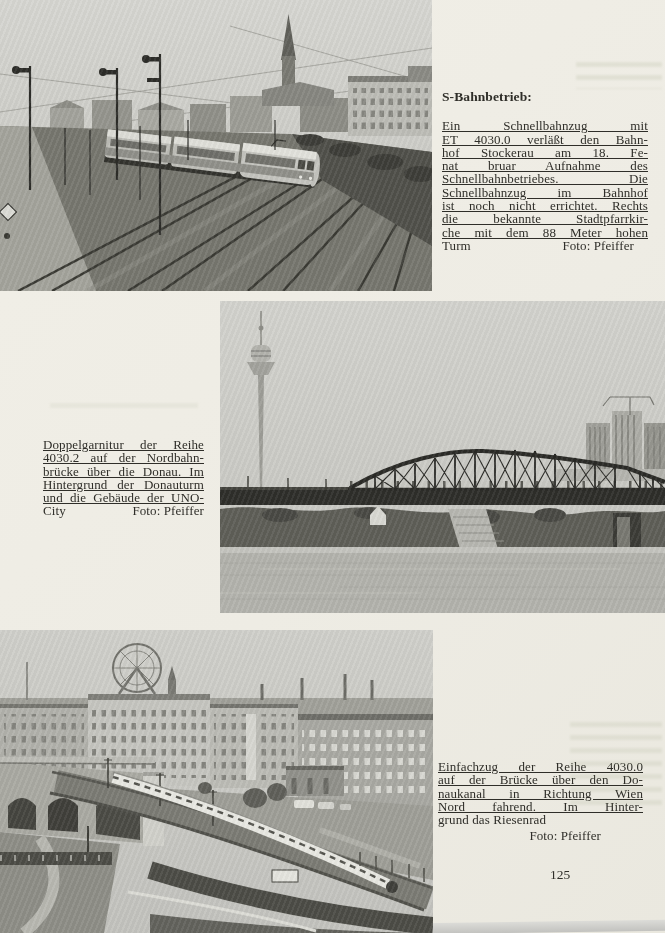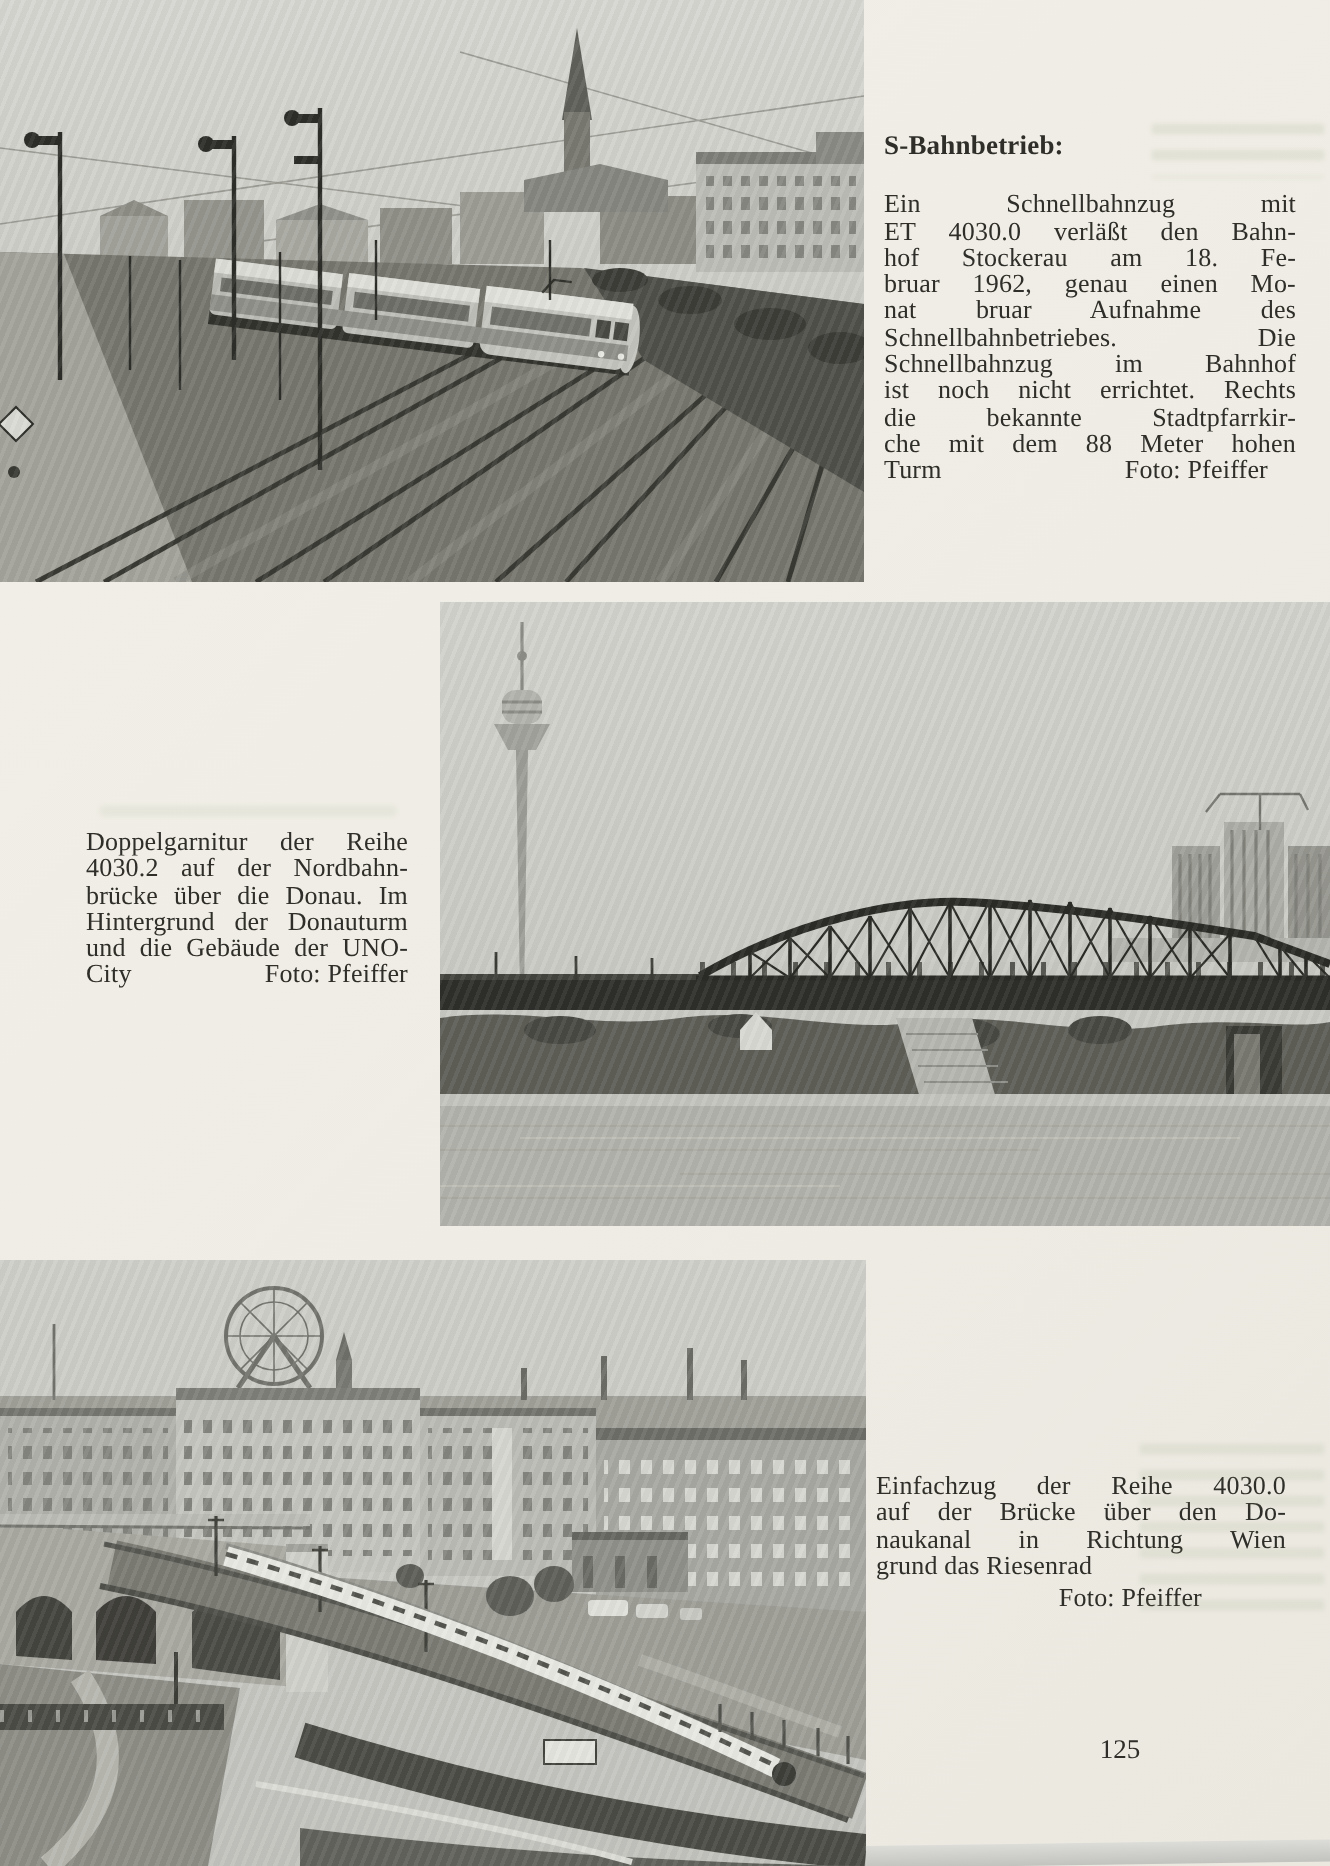--- a/index.html
+++ b/index.html
@@ -14,23 +14,23 @@
   .photo svg{display:block;}
   
   .photo::after{
     content:"";position:absolute;inset:0;pointer-events:none;
     background:repeating-linear-gradient(112deg,rgba(255,255,255,0.06) 0 2px,rgba(0,0,0,0.025) 2px 5px);
   }
   .photo-1{left:0;top:0;width:432px;height:291px;}
   .photo-2{left:220px;top:301px;width:445px;height:312px;}
   .photo-3{left:0;top:630px;width:433px;height:303px;}
 
-  .caption{position:absolute;font-size:13px;line-height:13.3px;letter-spacing:0.1px;}
+  .caption{position:absolute;font-size:13px;line-height:13.3px;letter-spacing:0.1px;margin-top:24px;}
   .caption .heading{font-weight:bold;font-size:13.5px;margin:0 0 16px 0;}
-  .jline{text-align:justify;text-align-last:justify;}
+  .jline{text-align:justify;text-align-last:justify;text-decoration:underline;}
   .splitline{display:flex;justify-content:space-between;align-items:center;}
   .plainline{text-align:left;}
   .cap-top{left:442px;top:66px;width:206px;}
   .cap-top .splitline{padding-right:14px;}
   .cap-mid{left:43px;top:414px;width:161px;}
   .cap-bot{left:438px;top:736px;width:205px;}
   .cap-bot .credit{text-align:right;padding-right:42px;margin-top:3px;}
   .page-number{position:absolute;left:520px;top:867px;width:80px;text-align:center;font-size:13.5px;}
 
   
@@ -312,21 +312,20 @@
       <path d="M128,262 C 200,274 262,286 316,301" stroke="#dcdcd6" stroke-width="3" fill="none"></path>
       <path d="M360,222 v14 M376,226 v14 M392,230 v14 M409,234 v14 M424,238 v14" stroke="#54544e" stroke-width="1.6"></path>
     </svg>
   </figure>
 
   <section class="caption cap-top">
     <h3 class="heading">S-Bahnbetrieb:</h3>
     <div class="jline">Ein Schnellbahnzug mit</div>
     <div class="jline">ET 4030.0 verläßt den Bahn-</div>
     <div class="jline">hof Stockerau am 18. Fe-</div>
-    <div class="jline">bruar 1962, genau einen Mo-</div>
     <div class="jline">nat bruar Aufnahme des</div>
     <div class="jline">Schnellbahnbetriebes. Die</div>
     <div class="jline">Schnellbahnzug im Bahnhof</div>
     <div class="jline">ist noch nicht errichtet. Rechts</div>
     <div class="jline">die bekannte Stadtpfarrkir-</div>
     <div class="jline">che mit dem 88 Meter hohen</div>
     <div class="splitline">
       <span>Turm</span>
       <span>Foto: Pfeiffer</span>
     </div>
@@ -341,20 +340,21 @@
     <div class="splitline">
       <span>City</span>
       <span>Foto: Pfeiffer</span>
     </div>
   </section>
 
   <section class="caption cap-bot">
     <div class="jline">Einfachzug der Reihe 4030.0</div>
     <div class="jline">auf der Brücke über den Do-</div>
     <div class="jline">naukanal in Richtung Wien</div>
+    <div class="jline">Nord fahrend. Im Hinter-</div>
     <div class="plainline">grund das Riesenrad</div>
     <div class="credit">Foto: Pfeiffer</div>
   </section>
 
   <div class="page-number">125</div>
 
   <div class="ghost ghost-top"></div>
   <div class="ghost ghost-mid"></div>
   <div class="ghost ghost-bottom"></div>
 

